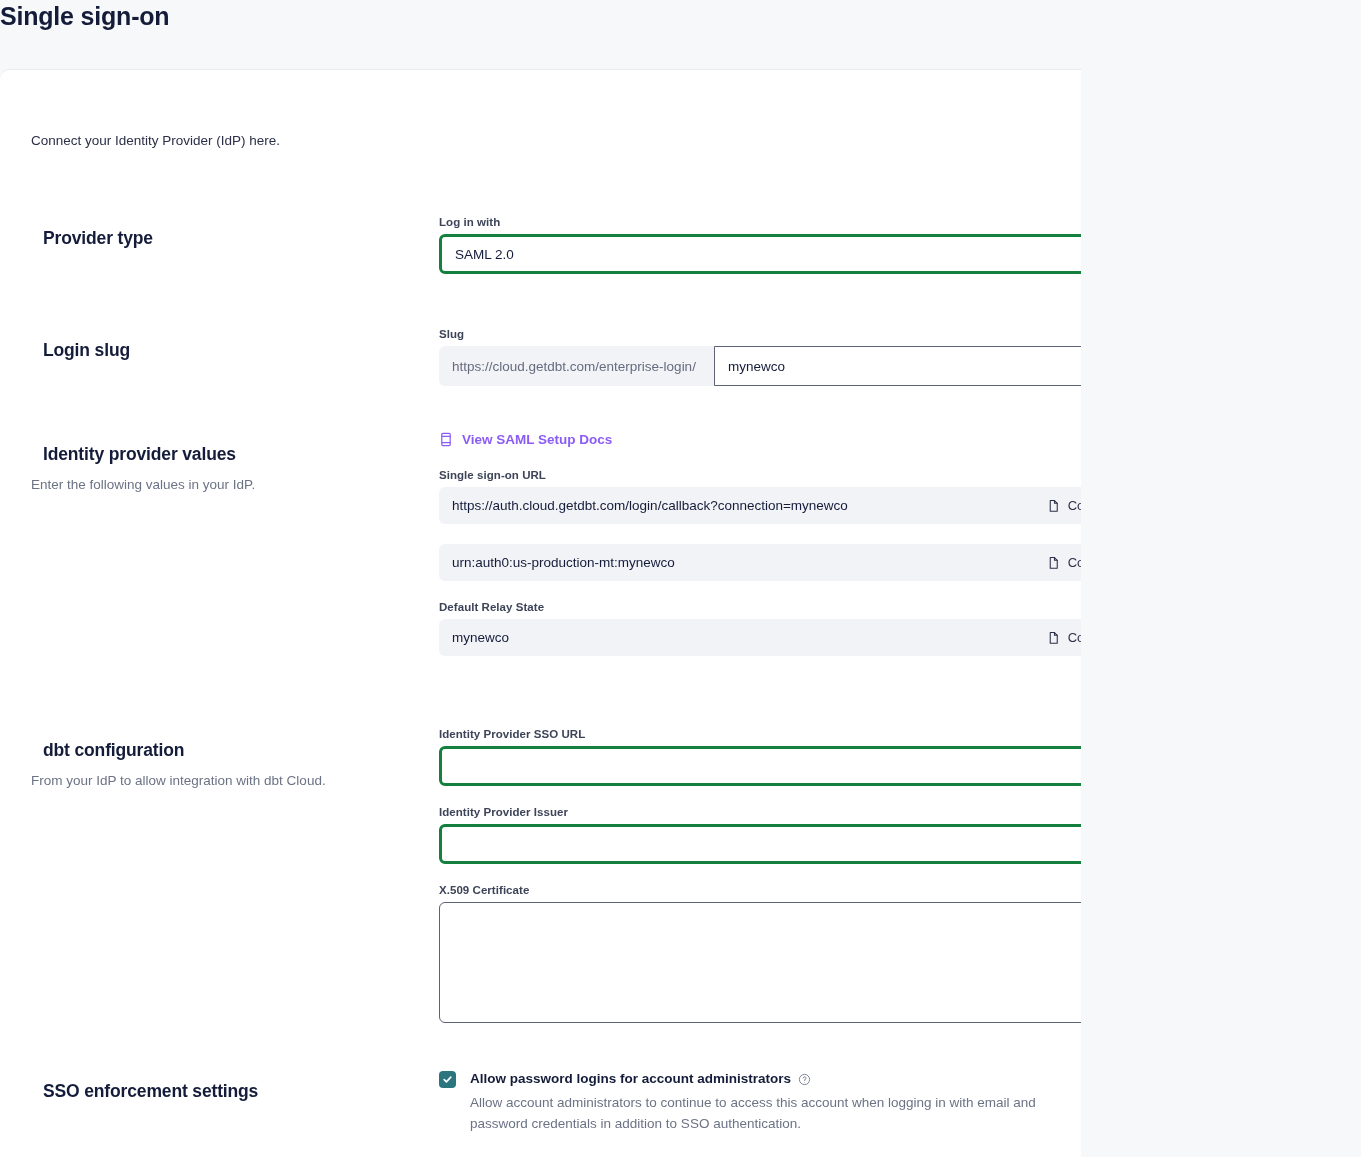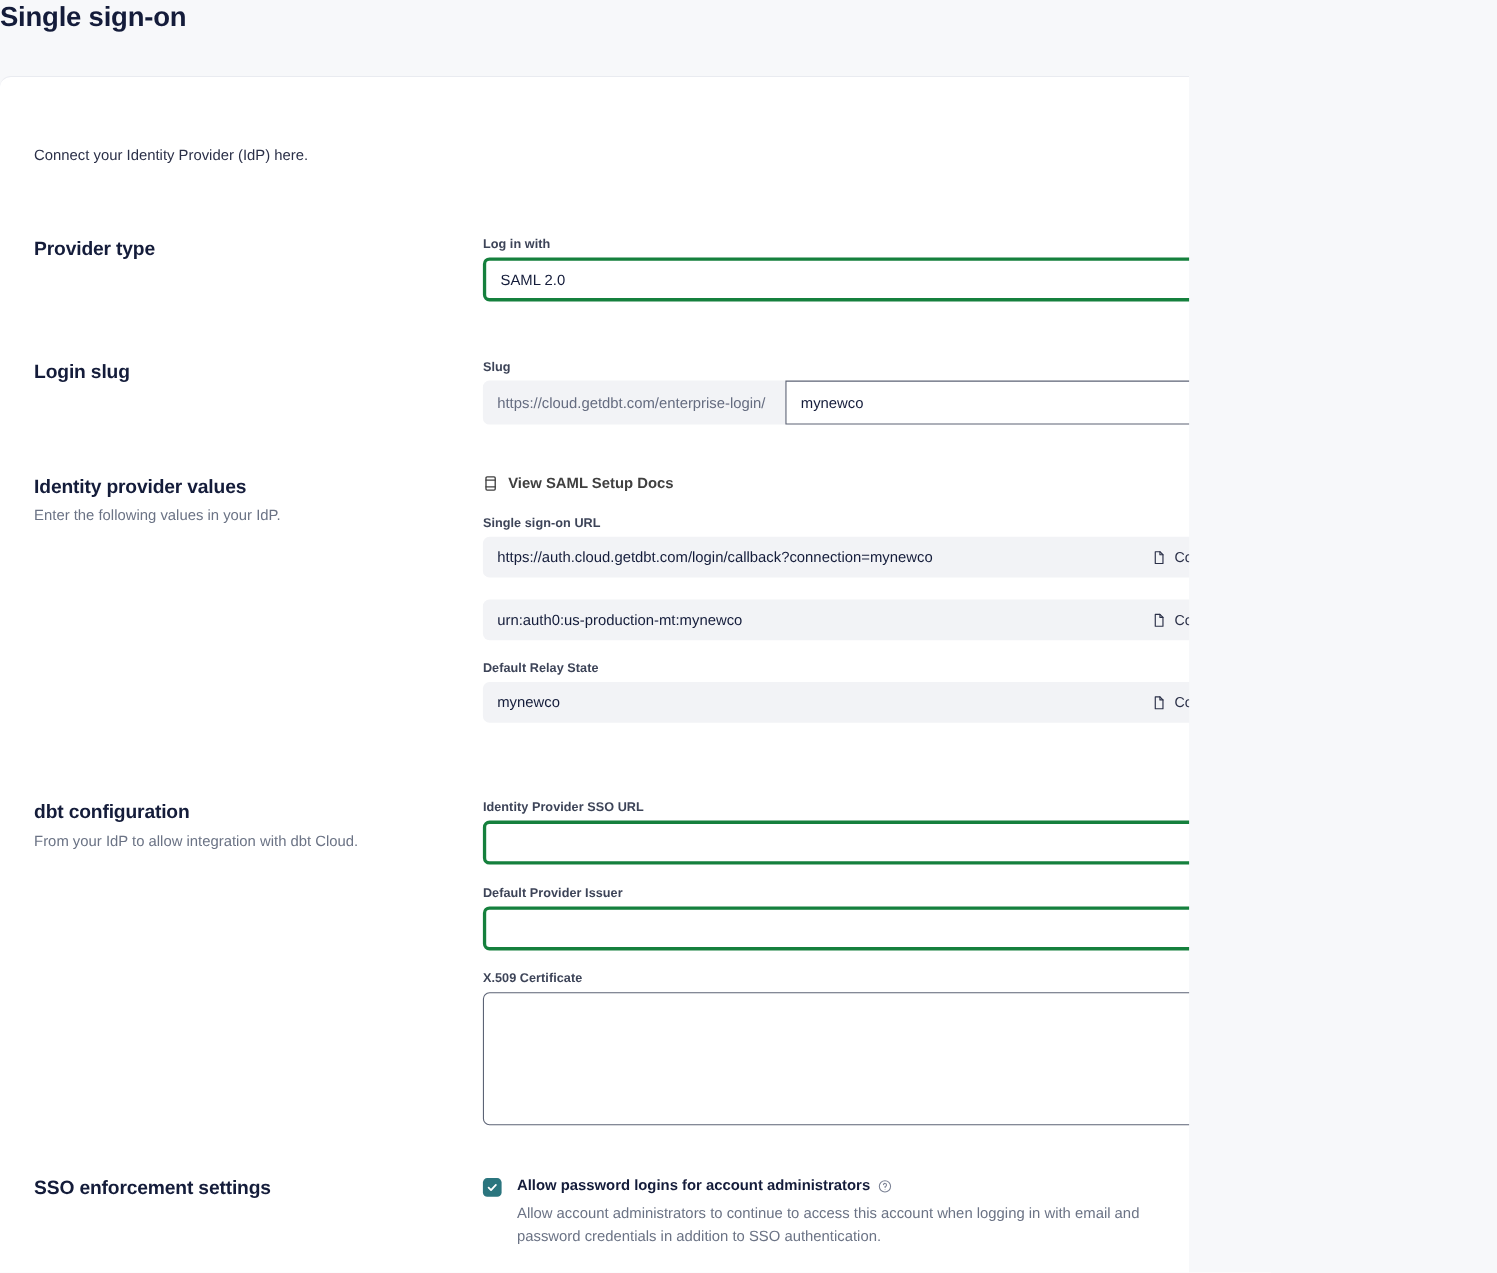--- a/index.html
+++ b/index.html
@@ -61,21 +61,21 @@
 
   
   .section { position: absolute; left: 0; width: 1361px; }
 
   .sect-label { position: absolute; left: 31px; width: 390px; }
   .sect-title {
     font-size: 17.5px;
     font-weight: 700;
     color: #141c3a;
     letter-spacing: -0.15px;
-    margin: 0;
+    margin: 12px;
     white-space: nowrap;
   }
   .sect-sub {
     margin-top: 8px;
     font-size: 13.5px;
     color: #6b7385;
     white-space: nowrap;
   }
 
   .sect-fields { position: absolute; left: 439px; width: 672px; }
@@ -176,21 +176,21 @@
     white-space: nowrap;
     flex: none;
     padding-left: 10px;
   }
 
   
   .docs-link {
     display: inline-flex;
     align-items: center;
     gap: 9px;
-    color: #404040;
+    color: #8b5cf6;
     font-size: 13.5px;
     font-weight: 700;
     text-decoration: none;
     cursor: pointer;
     white-space: nowrap;
   }
 
   .textarea-box {
     width: 672px;
     height: 121px;
@@ -358,21 +358,21 @@
         <div class="sect-sub">From your IdP to allow integration with dbt Cloud.</div>
       </div>
       <div class="sect-fields">
 
         <div>
           <div class="field-label">Identity Provider SSO URL</div>
           <div class="input-box"></div>
         </div>
 
         <div style="margin-top:20px;">
-          <div class="field-label">Default Provider Issuer</div>
+          <div class="field-label">Identity Provider Issuer</div>
           <div class="input-box"></div>
         </div>
 
         <div style="margin-top:20px;">
           <div class="field-label">X.509 Certificate</div>
           <div class="textarea-box">
             <span class="resize-handle">
               <svg width="11" height="11" viewBox="0 0 12 12" fill="none" stroke="currentColor" stroke-width="1" stroke-linecap="round">
                 <line x1="11" y1="4" x2="4" y2="11"></line>
                 <line x1="11" y1="8" x2="8" y2="11"></line>

